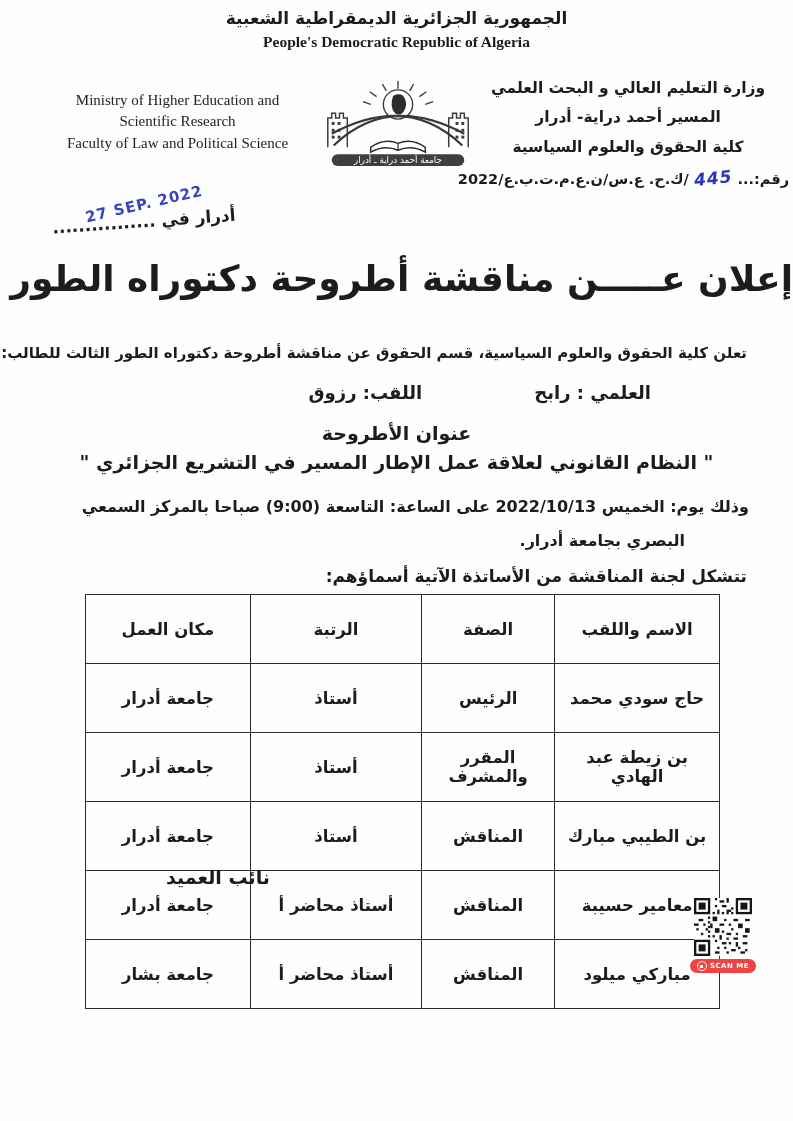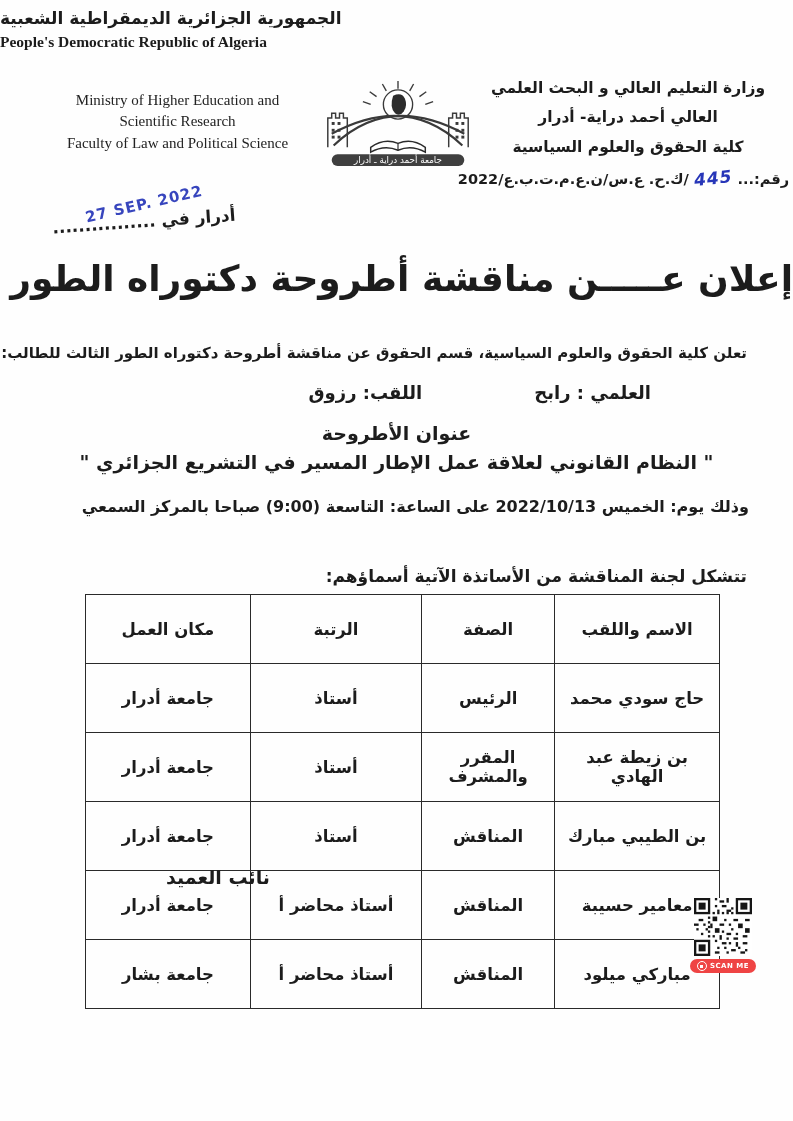--- a/index.html
+++ b/index.html
@@ -2,21 +2,21 @@
 <html lang="ar"><head>
 <meta charset="utf-8">
 <style>
   html,body{margin:0;padding:0;background:#ffffff;}
   .page{
     position:relative;width:793px;height:1121px;margin:0 auto;
     background:#fefefe;color:#1c1c1c;overflow:hidden;
     font-family:"DejaVu Sans",sans-serif;
   }
   
-  .hdr{position:absolute;top:8px;left:0;width:100%;text-align:left;}
+  .hdr{position:absolute;top:8px;left:0;width:100%;text-align:center;}
   .hdr-ar{font-size:17px;font-weight:bold;direction:rtl;}
   .hdr-en{font-size:15.5px;font-weight:bold;font-family:"Liberation Serif",serif;margin-top:5px;}
   
   .min-en{
     position:absolute;left:30px;top:90px;width:295px;text-align:center;
     font-family:"Liberation Serif",serif;font-size:15px;line-height:1.42;color:#222;
   }
   .logo-box{position:absolute;left:320px;top:76px;width:156px;height:92px;}
   .min-ar{
     position:absolute;right:4px;top:74px;width:322px;text-align:center;
@@ -147,21 +147,21 @@
       <path d="M52,72 Q66,62 80,68 Q94,62 108,72 L108,77 Q94,69 80,75 Q66,69 52,77 Z" fill="#fff" stroke="#2c2c2c" stroke-width="1.5"></path>
       <line x1="80" y1="68" x2="80" y2="75" stroke="#2c2c2c" stroke-width="1.2"></line>
 
       <rect x="12" y="79" width="136" height="12" rx="6" fill="#3f3f3f"></rect>
       <text x="80" y="88" text-anchor="middle" font-size="9" fill="#ffffff">جامعة أحمد دراية ـ أدرار</text>
     </svg>
   </div>
 
   <div class="min-ar">
     <div>وزارة التعليم العالي و البحث العلمي</div>
-    <div>العالي أحمد دراية- أدرار</div>
+    <div>المسير أحمد دراية- أدرار</div>
     <div>كلية الحقوق والعلوم السياسية</div>
     <div class="ref-line">
       <span>رقم:...</span>
       <span class="ref-num">445</span>
       <span>/ك.ح. ع.س/ن.ع.م.ت.ب.ع/2022</span>
     </div>
   </div>
 
   <div class="dateline">أدرار في ................</div>
   <div class="stamp">27 SEP. 2022</div>
@@ -179,20 +179,21 @@
       <span>اللقب:</span>
       <span>رزوق</span>
     </span>
   </div>
 
   <div class="thesis-head">عنوان الأطروحة</div>
   <div class="thesis-title">" النظام القانوني لعلاقة عمل الإطار المسير في التشريع الجزائري "</div>
 
   <div class="schedule">
     <div class="l1">وذلك يوم: الخميس 2022/10/13 على الساعة:  التاسعة (9:00) صباحا بالمركز السمعي</div>
+    <div class="l2">البصري بجامعة أدرار.</div>
   </div>
 
   <div class="committee-intro">تتشكل لجنة المناقشة من الأساتذة الآتية أسماؤهم:</div>
 
   <table class="committee">
     <colgroup>
       <col style="width:26%">
         <col style="width:21%">
         <col style="width:27%">
         <col style="width:26%">

